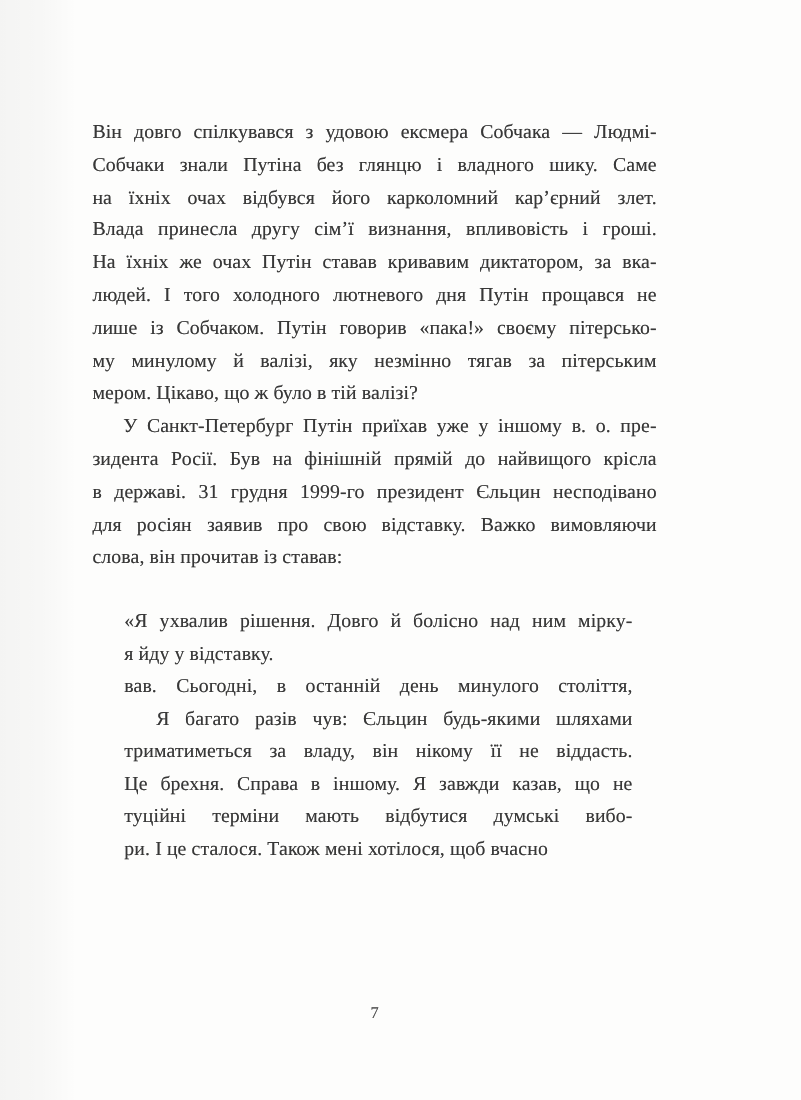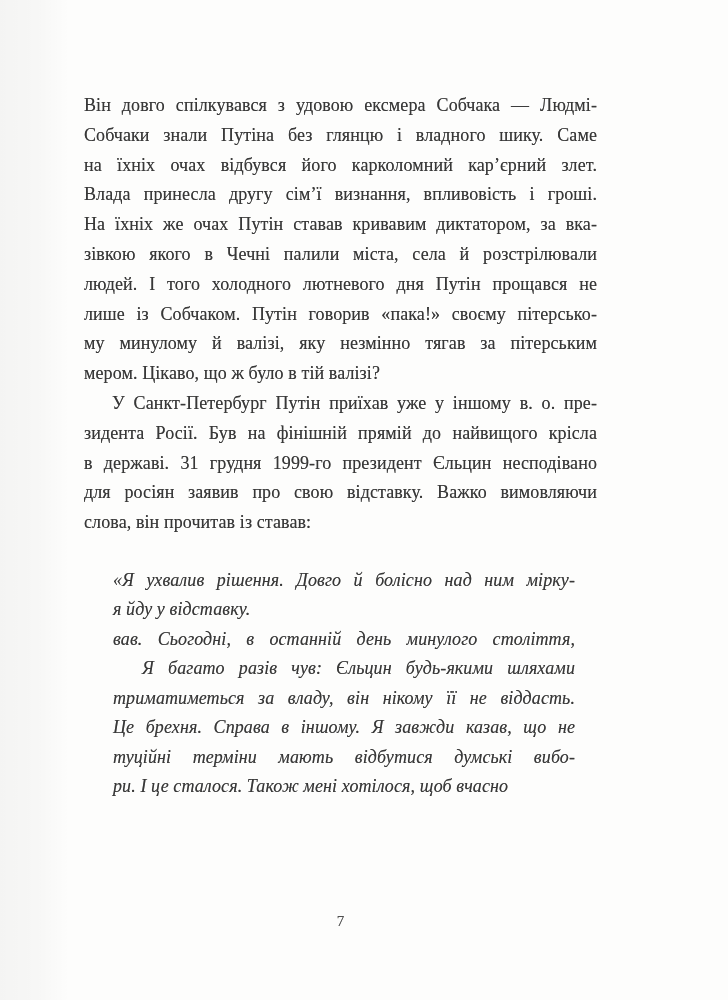--- a/index.html
+++ b/index.html
@@ -22,36 +22,35 @@
     width: 70px; height: 100%;
     background: linear-gradient(to right,
       rgba(0,0,0,0.035) 0%,
       rgba(0,0,0,0.022) 55%,
       rgba(0,0,0,0.0) 100%);
     pointer-events: none;
   }
   .text-block {
     position: absolute;
     left: 84px;
-    top: 91px;
+    top: 105px;
     width: 513px;
   }
   .para {
     margin: 0;
     padding: 0;
   }
   .para.body {
     font-size: 18px;
     line-height: 29.8px;
     letter-spacing: 0.1px;
     text-shadow: 0 0 0.35px rgba(40,40,40,0.55);
   }
   .para.quote {
     font-size: 18px;
-    font-style: italic;
     line-height: 29.5px;
     letter-spacing: 0.1px;
     text-shadow: 0 0 0.3px rgba(40,40,40,0.5);
   }
   .quote-wrap {
     margin-top: 28px;
     margin-left: 29px;
     width: 462px;
   }
   .line {
@@ -82,21 +81,20 @@
 <div class="gutter-shadow"></div>
 
 <div class="text-block">
   <div id="paragraphs">
       <div class="para body">
         <div class="line">Він довго спілкувався з удовою ексмера Собчака — Людмі-</div>
         <div class="line">Собчаки знали Путіна без глянцю і владного шику. Саме</div>
         <div class="line">на їхніх очах відбувся його карколомний кар’єрний злет.</div>
         <div class="line">Влада принесла другу сім’ї визнання, впливовість і гроші.</div>
         <div class="line">На їхніх же очах Путін ставав кривавим диктатором, за вка-</div>
-        <div class="line">зівкою якого в Чечні палили міста, села й розстрілювали</div>
         <div class="line">людей. І того холодного лютневого дня Путін прощався не</div>
         <div class="line">лише із Собчаком. Путін говорив «пака!» своєму пітерсько-</div>
         <div class="line">му минулому й валізі, яку незмінно тягав за пітерським</div>
         <div class="line lastline">мером. Цікаво, що ж було в тій валізі?</div>
       </div>
       <div class="para body">
         <div class="line indent">У Санкт-Петербург Путін приїхав уже у іншому в. о. пре-</div>
         <div class="line">зидента Росії. Був на фінішній прямій до найвищого крісла</div>
         <div class="line">в державі. 31 грудня 1999-го президент Єльцин несподівано</div>
         <div class="line">для росіян заявив про свою відставку. Важко вимовляючи</div>

